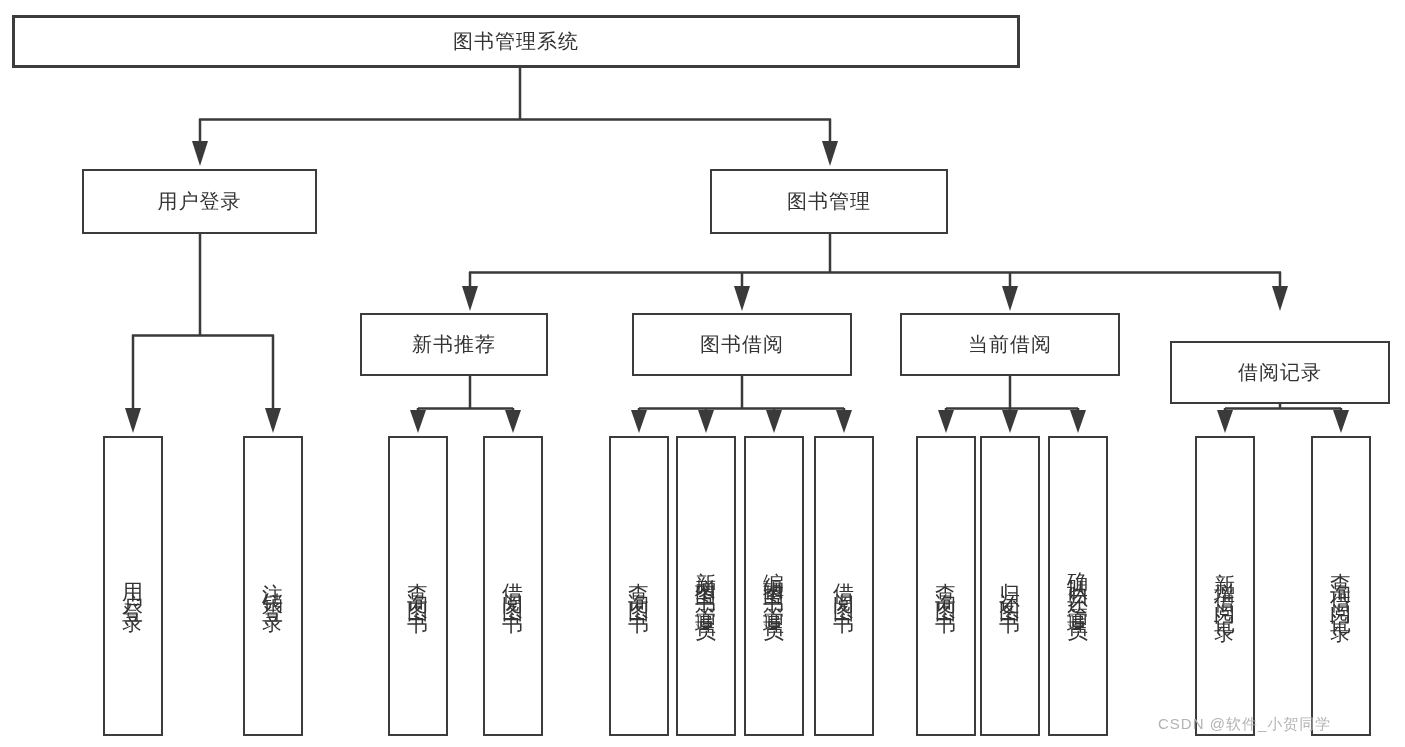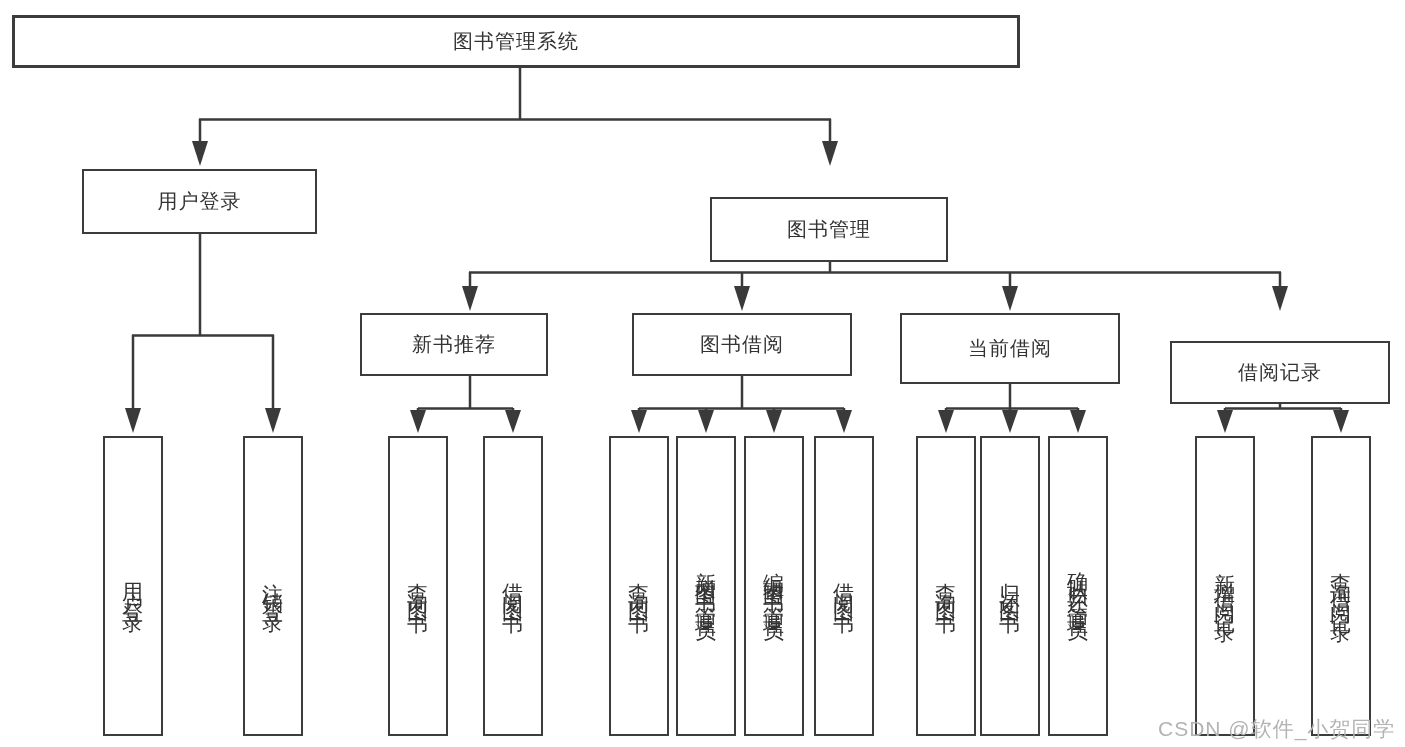--- a/index.html
+++ b/index.html
@@ -31,21 +31,21 @@
     writing-mode:vertical-rl;
     text-orientation:mixed;
     font-size:21px;
     letter-spacing:10px;
     line-height:1;
   }
   .leaf.long .vlabel{letter-spacing:7px;}
   #watermark{
     position:absolute;
     left:1158px;top:715px;
-    font-size:21px;
+    font-size:15px;
     letter-spacing:1px;
     color:#b3b3b3;
     z-index:5;
     white-space:nowrap;
   }
 </style>
 </head>
 <body>
 
 <div id="stage">
@@ -103,31 +103,31 @@
     </g>
   </svg>
 
   <div class="node root" style="left:12px;top:15px;width:1008px;height:53px;">
     <span class="hlabel">图书管理系统</span>
   </div>
 
   <div class="node" style="left:82px;top:169px;width:235px;height:65px;">
     <span class="hlabel">用户登录</span>
   </div>
-  <div class="node" style="left:710px;top:169px;width:238px;height:65px;margin-top:28px;">
+  <div class="node" style="left:710px;top:169px;width:238px;height:65px;">
     <span class="hlabel">图书管理</span>
   </div>
 
   <div class="node" style="left:360px;top:313px;width:188px;height:63px;">
     <span class="hlabel">新书推荐</span>
   </div>
   <div class="node" style="left:632px;top:313px;width:220px;height:63px;align-items:center;">
     <span class="hlabel">图书借阅</span>
   </div>
-  <div class="node" style="left:900px;top:313px;width:220px;height:71px;text-align:right;">
+  <div class="node" style="left:900px;top:313px;width:220px;height:63px;text-align:right;">
     <span class="hlabel">当前借阅</span>
   </div>
   <div class="node" style="left:1170px;top:313px;width:220px;height:63px;margin-top:28px;">
     <span class="hlabel">借阅记录</span>
   </div>
 
   <div class="node leaf" style="left:103px;">
     <span class="vlabel">用户登录</span>
   </div>
   <div class="node leaf" style="left:243px;">

